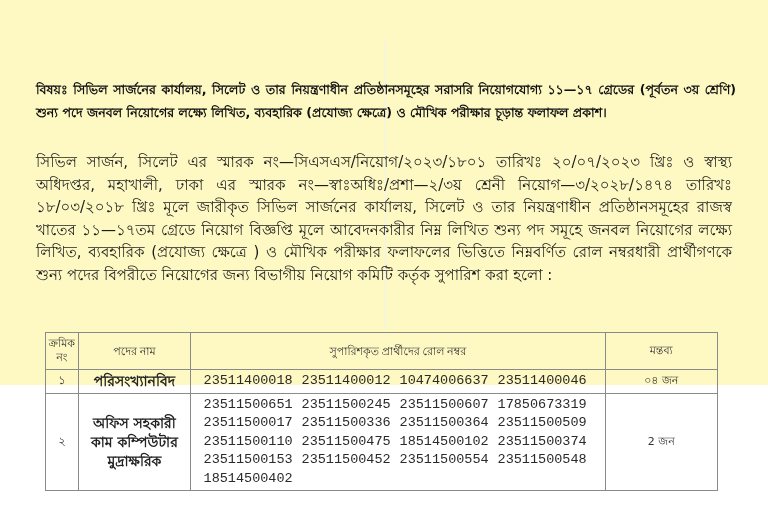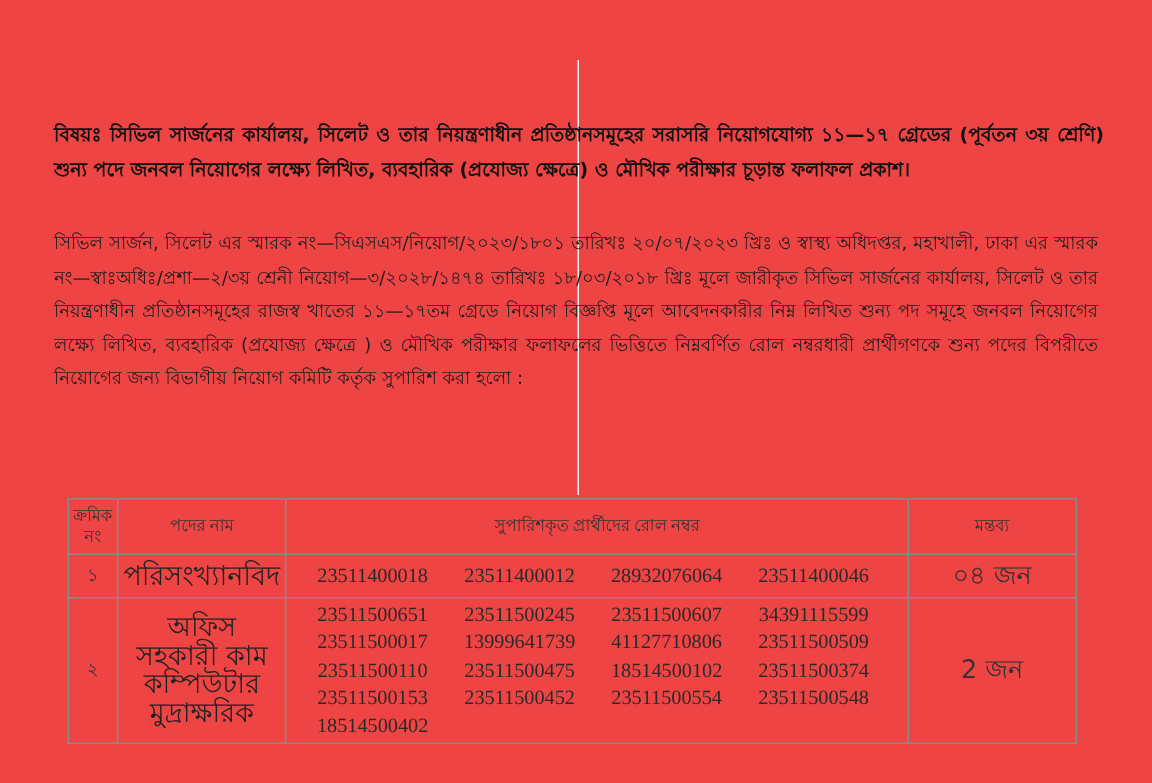--- a/index.html
+++ b/index.html
@@ -11,22 +11,22 @@
       width: 768px;
       height: 522px;
       position: relative;
       overflow: hidden;
       font-family: "DejaVu Sans", sans-serif;
       color: #1a1a1a;
     }
     .page {
       position: absolute;
       left: 0; top: 0;
-      width: 768px; height: 522px;
-      background: #ef4444;
+      width: 768px; height: 385px;
+      background: #fef9c3;
     }
     .fold-line {
       position: absolute;
       left: 385px;
       top: 40px;
       width: 1px;
       height: 290px;
       background: #f1f1f1;
     }
     .subject {
@@ -38,21 +38,21 @@
       font-weight: bold;
       line-height: 23px;
       color: #111;
       text-align: justify;
     }
     .body-para {
       position: absolute;
       left: 36px;
       top: 151px;
       width: 696px;
-      font-size: 12px;
+      font-size: 15px;
       line-height: 22.5px;
       color: #1d1d1d;
       text-align: justify;
     }
     table.rec {
       position: absolute;
       left: 45px;
       top: 332px;
       width: 673px;
       border-collapse: collapse;
@@ -70,40 +70,40 @@
       font-size: 11px;
       height: 36px;
       line-height: 14px;
       color: #333;
     }
     .col-sl { width: 32px; }
     .col-post { width: 112px; font-family: Liberation Serif, serif; }
     .col-rolls { width: 414px; font-family: Liberation Serif, serif; }
     .col-remark { width: 115px; }
     .post-name {
-      font-weight: normal;
-      font-size: 18px;
+      font-weight: bold;
+      font-size: 14px;
       line-height: 19px;
     }
     .rolls-cell {
       text-align: center;
       padding-left: 8px !important;
-      font-family: Liberation Serif, serif;
+      font-family: Liberation Mono, monospace;
       font-size: 13.5px;
       color: #2a2a2a;
     }
     .roll-grid {
       display: grid;
       grid-template-columns: repeat(4, 98px);
       row-gap: 0px;
       line-height: 18.5px;
     }
     .row1 td { height: 23px; }
     .row2 td { height: 96px; }
-    .remark { font-size: 17px; color: #333; }
+    .remark { font-size: 11px; color: #333; }
     .serial { font-size: 11.5px; color: #333; }
   </style>
 </head>
 <body>
 
 <div class="page">
   <div class="fold-line"></div>
 
   <div class="subject">বিষয়ঃ সিভিল সার্জনের কার্যালয়, সিলেট ও তার নিয়ন্ত্রণাধীন প্রতিষ্ঠানসমূহের সরাসরি নিয়োগযোগ্য ১১—১৭ গ্রেডের (পূর্বতন ৩য় শ্রেণি) শুন্য পদে জনবল নিয়োগের লক্ষ্যে লিখিত, ব্যবহারিক (প্রযোজ্য ক্ষেত্রে) ও মৌখিক পরীক্ষার চূড়ান্ত ফলাফল প্রকাশ।</div>
 
@@ -119,40 +119,40 @@
       </tr>
     </thead>
     <tbody>
       <tr class="row1">
         <td class="serial">১</td>
         <td class="post-name">পরিসংখ্যানবিদ</td>
         <td class="rolls-cell">
           <div class="roll-grid">
             <span>23511400018</span>
             <span>23511400012</span>
-            <span>28932076064</span>
+            <span>10474006637</span>
             <span>23511400046</span>
           </div>
         </td>
         <td class="remark">০৪ জন</td>
       </tr>
       <tr class="row2">
         <td class="serial">২</td>
         <td class="post-name">
           <div style="width:96px;margin:4px auto;">অফিস সহকারী কাম কম্পিউটার মুদ্রাক্ষরিক</div>
         </td>
         <td class="rolls-cell">
           <div class="roll-grid">
             <span>23511500651</span>
             <span>23511500245</span>
             <span>23511500607</span>
-            <span>34391115599</span>
+            <span>17850673319</span>
             <span>23511500017</span>
-            <span>13999641739</span>
-            <span>41127710806</span>
+            <span>23511500336</span>
+            <span>23511500364</span>
             <span>23511500509</span>
             <span>23511500110</span>
             <span>23511500475</span>
             <span>18514500102</span>
             <span>23511500374</span>
             <span>23511500153</span>
             <span>23511500452</span>
             <span>23511500554</span>
             <span>23511500548</span>
             <span>18514500402</span>

